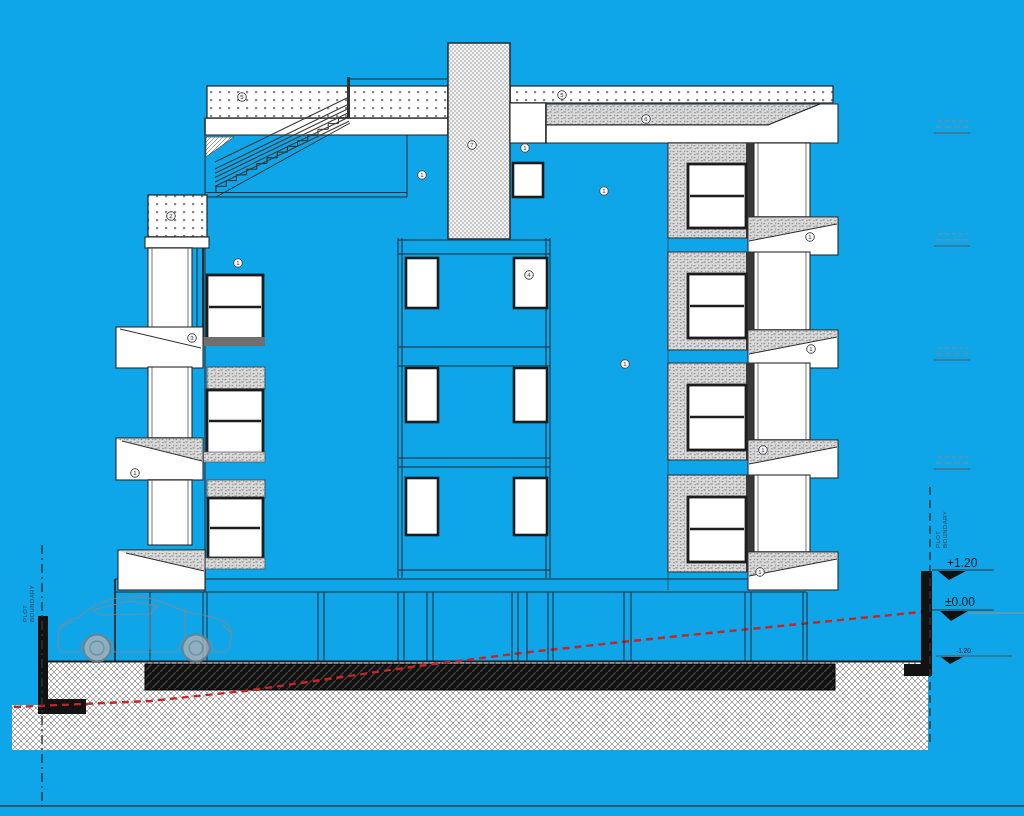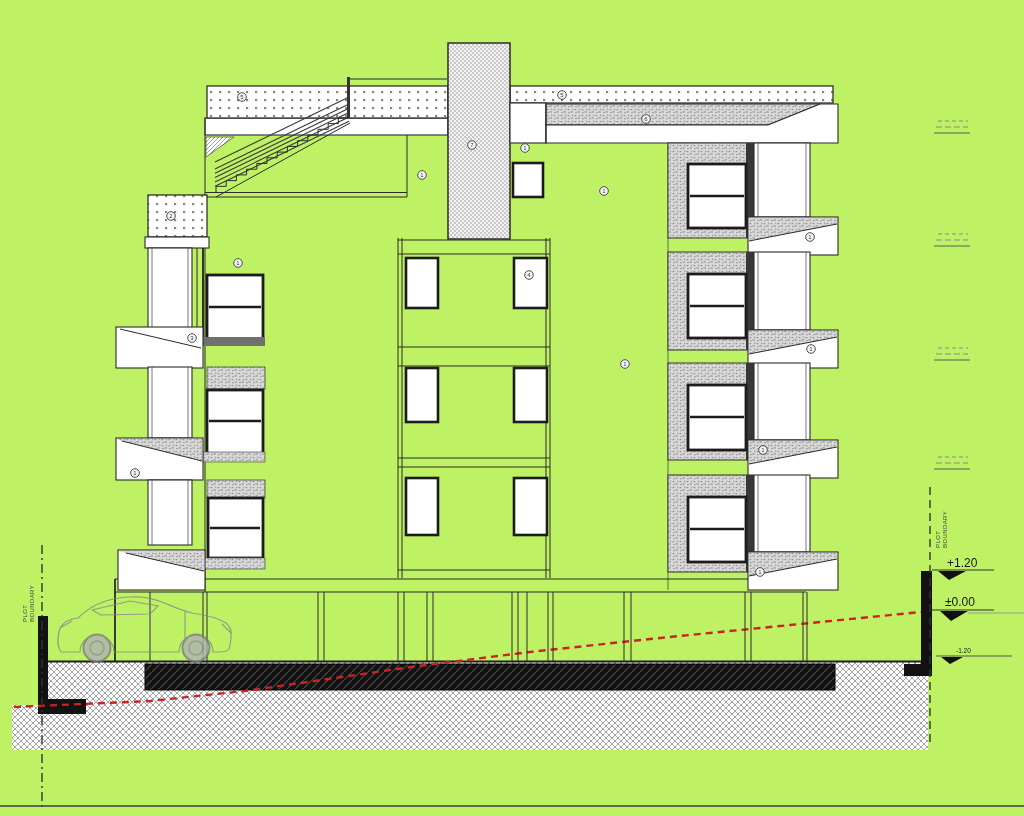--- a/index.html
+++ b/index.html
@@ -1,16 +1,16 @@
 <!DOCTYPE html>
 <html><head>
 <meta charset="utf-8">
 <style>
   html,body{margin:0;padding:0;background:#fff;}
-  .stage{width:1024px;height:816px;position:relative;background:#bef264;overflow:hidden;}
+  .stage{width:1024px;height:816px;position:relative;background:#0ea5e9;overflow:hidden;}
   svg{display:block;}
   .ln{stroke:#2a2a2a;stroke-width:1;fill:none;}
   .ln2{stroke:#1f1f1f;stroke-width:1.8;fill:none;}
   .thin{stroke:#3a3a3a;stroke-width:.7;fill:none;}
   .wfill{fill:#ffffff;stroke:#2a2a2a;stroke-width:1.1;}
   .wframe{fill:#ffffff;stroke:#1c1c1c;stroke-width:2.8;}
   .midbar{stroke:#1c1c1c;stroke-width:2.4;}
   .dark{fill:#383838;}
   .blackfill{fill:#121212;}
   .kn-c{fill:#f6f6f6;stroke:#4a4a4a;stroke-width:1;}

